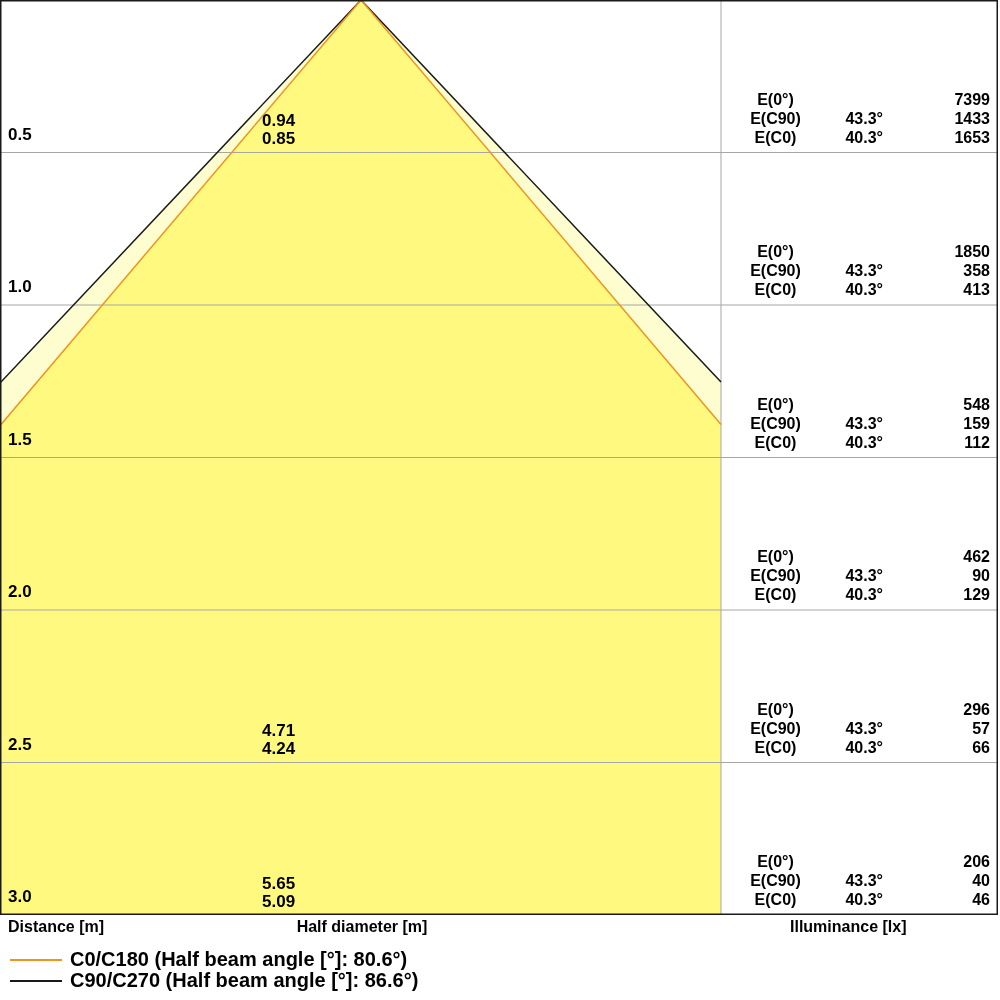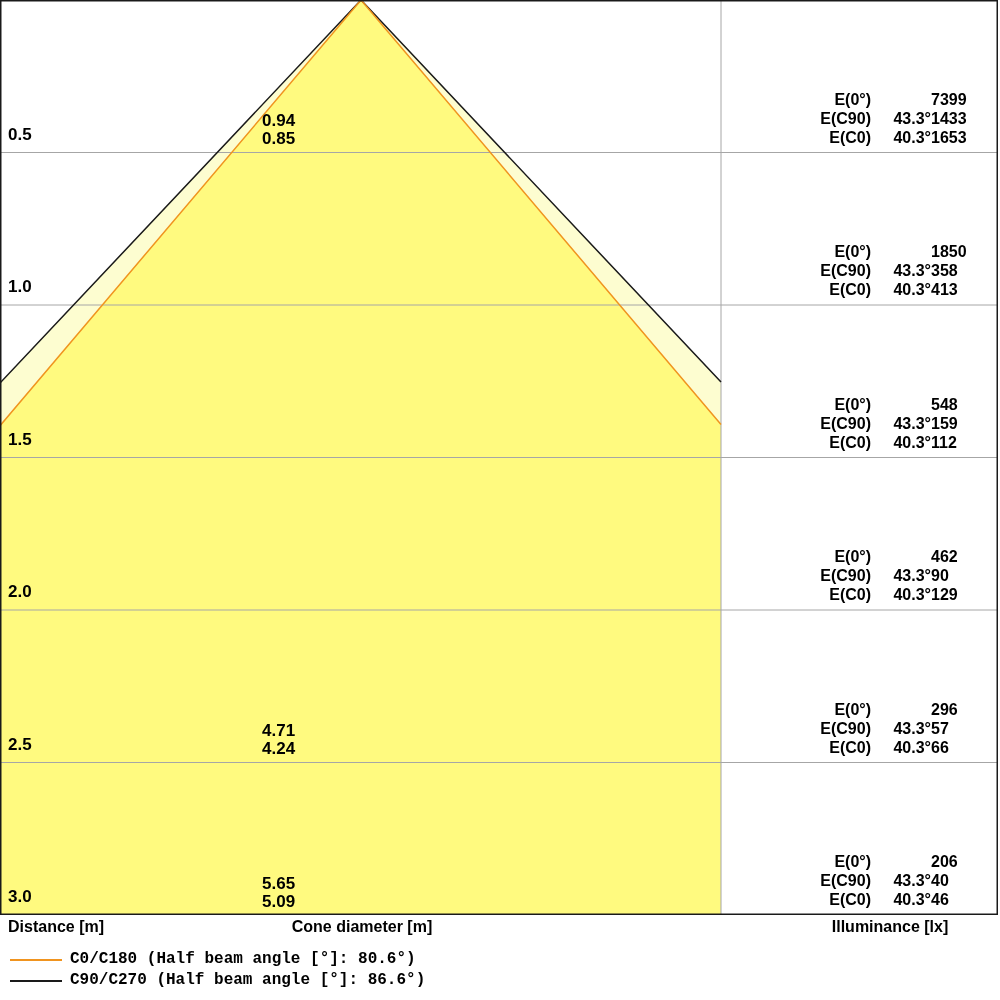--- a/index.html
+++ b/index.html
@@ -6,25 +6,25 @@
   #stage{
     position:relative;width:1000px;height:1000px;background:#fff;overflow:hidden;
     font-family:"Liberation Sans",sans-serif;font-weight:700;color:#000;
   }
   #conesvg{position:absolute;left:0;top:0;}
   .abs{position:absolute;}
   .dist{left:8px;font-size:17px;line-height:18px;}
   .cone{left:262px;width:200px;text-align:left;font-size:17px;line-height:18px;}
   .illum{left:728px;width:262px;font-size:16px;line-height:19px;}
   .irow{display:flex;}
-  .ilab{width:95px;text-align:right;margin-left:48px;}
+  .ilab{width:95px;text-align:center;}
   .iang{width:60px;text-align:right;}
-  .ival{flex:1;text-align:left;}
+  .ival{flex:1;text-align:right;}
   .axis{font-size:16px;line-height:18px;top:918px;}
-  .legend-text{font-size:16px;line-height:17px;font-family:Liberation Mono, monospace;}
+  .legend-text{font-size:20px;line-height:17px;}
   .legend-swatch{height:2px;width:52px;}
 </style>
 </head>
 <body>
 
 <div id="stage">
 
   <svg id="conesvg" width="998" height="917" viewBox="0 0 998 917">
 
     <polygon points="361,0 721,382 721,915 0,915 0,383" fill="#FDFDD0"></polygon>
@@ -165,21 +165,21 @@
         <span class="ival">40</span>
       </div>
     <div class="irow">
         <span class="ilab">E(C0)</span>
         <span class="iang">40.3°</span>
         <span class="ival">46</span>
       </div>
   </div>
 
   <div class="abs axis" style="left:8px">Distance [m]</div>
-  <div class="abs axis" style="left:262px;width:200px;text-align:center">Cone diameter [m]</div>
-  <div class="abs axis" style="left:790px;width:200px;text-align:center">Illuminance [lx]</div>
+  <div class="abs axis" style="left:262px;width:200px;text-align:center">Half diameter [m]</div>
+  <div class="abs axis" style="left:790px;width:200px;text-align:left">Illuminance [lx]</div>
 
   <div class="abs legend-swatch" style="left: 10px; top: 959px; background: rgb(240, 148, 31);"></div>
   <div class="abs legend-text" style="left:70px;top:951px">C0/C180 (Half beam angle [°]: 80.6°)</div>
   <div class="abs legend-swatch" style="left: 10px; top: 980px; background: rgb(26, 26, 26);"></div>
   <div class="abs legend-text" style="left:70px;top:972px">C90/C270 (Half beam angle [°]: 86.6°)</div>
 
 </div>
 
 </body></html>

